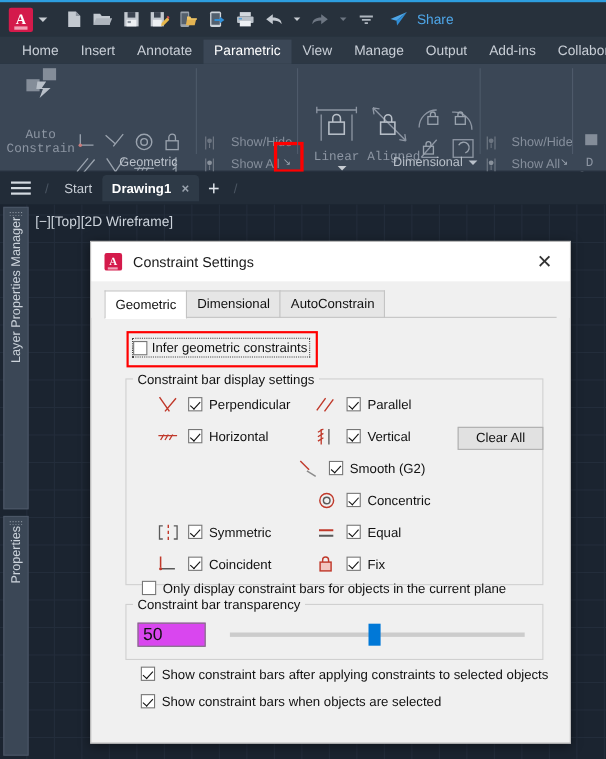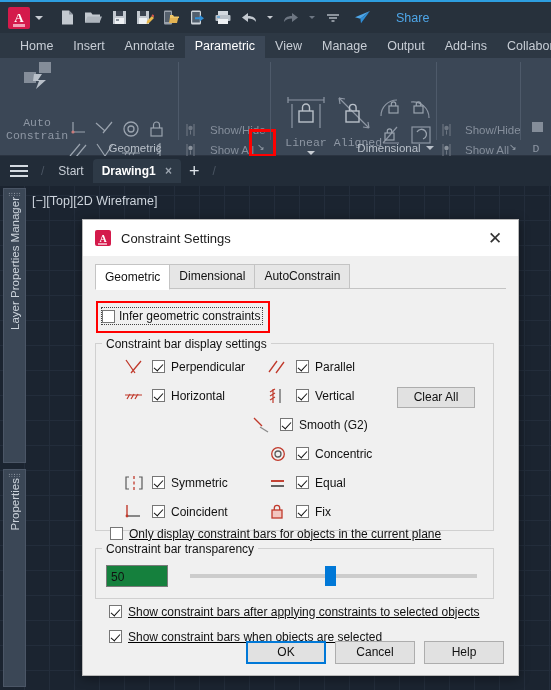--- a/index.html
+++ b/index.html
@@ -26,21 +26,21 @@
   }
   .alogo::after {
     content: ""; position: absolute; bottom: 2px; left: 5px;
     width: 12px; height: 3px; background: #f1a0b6;
   }
   .caret { width: 0; height: 0; border-left: 4px solid transparent;
     border-right: 4px solid transparent; border-top: 4px solid #c7ccd2; margin: 0 5px; }
   .caret.sm { border-left-width: 3px; border-right-width: 3px; border-top-width: 3px; }
   .qicon { width: 26px; height: 26px; display: flex; align-items: center;
     justify-content: center; position: relative; }
-  .share-txt { color: #4ea6e8; font-size: 12.5px; margin-left: 21px; }
+  .share-txt { color: #4ea6e8; font-size: 12.5px; margin-left: 4px; }
 
   
   .rtabs {
     position: absolute; left: 0; top: 33px; width: 551px; height: 25px;
     background: #2d3844; display: flex; align-items: flex-end;
     padding-left: 10px; font-size: 12.5px; color: #c8ced6;
   }
   .rtab { padding: 3px 10px 5px 10px; white-space: nowrap; }
   .rtab.active { background: #3b4756; color: #ffffff; }
 
@@ -128,23 +128,23 @@
 
   .tabrow { display: flex; padding: 8px 0 0 12px; background: #f0f0f0; position: relative; }
   .dtab { font-size: 12px; color: #111; padding: 4px 9px 5px 9px;
     border: 1px solid #c4c4c4; border-bottom: none; background: #e6e6e6;
     margin-right: -1px; }
   .dtab.active { background: #fff; border-bottom: 1px solid #fff;
     position: relative; z-index: 2; padding-top: 5px; margin-bottom: -1px; }
   .tabline { position: absolute; left: 12px; right: 12px; bottom: 0;
     border-bottom: 1px solid #c4c4c4; }
 
-  .dbody { padding: 10px 24px 0 12px; }
-
-  .chk-row { display: flex; align-items: center; text-decoration: underline; }
+  .dbody { padding: 10px 24px 0 12px; margin-left: 19px; }
+
+  .chk-row { display: flex; align-items: center; }
   .cbox {
     width: 13px; height: 13px; border: 1px solid #767676; background: #fff;
     display: inline-flex; align-items: center; justify-content: center;
     flex: 0 0 13px; position: relative;
   }
   .cbox.on::after {
     content: ""; position: absolute; left: 3px; top: 1px;
     width: 4px; height: 8px; border: solid #111; border-width: 0 1.6px 1.6px 0;
     transform: rotate(42deg);
   }
@@ -163,22 +163,22 @@
   .gicon { width: 20px; height: 16px; margin-right: 8px; flex: 0 0 20px; }
 
   .sbtn {
     width: 78px; height: 21px; background: #e1e1e1; border: 1px solid #adadad;
     font-size: 12px; color: #111; display: flex; align-items: center;
     justify-content: center;
   }
 
   .slidebox { position: relative; display: flex; align-items: center;
     padding: 9px 10px 11px 10px; }
-  .numin { width: 62px; height: 22px; border: 1px solid #7a7a7a; background: #15803d;
-    font-size: 12px; color: #111; padding: 2px 4px; line-height: 18px; }
+  .numin { width: 62px; height: 22px; border: 1px solid #7a7a7a; background: #d946ef;
+    font-size: 16px; color: #111; padding: 2px 4px; line-height: 18px; }
   .track { flex: 1; height: 4px; background: #cccccc; margin-left: 22px; margin-right: 6px;
     position: relative; }
   .thumb { position: absolute; width: 11px; height: 20px; background: #0078d7; top: -8px; }
 
   .botchk { padding: 6px 0 0 14px; }
 
   .dbtns { position: absolute; left: 0; bottom: 0; width: 100%; height: 46px;
     display: flex; align-items: center; justify-content: flex-end;
     padding-right: 14px; gap: 9px; }
   .dbtn { width: 80px; height: 23px; background: #e1e1e1; border: 1px solid #adadad;
@@ -679,19 +679,14 @@
           <span class="cbox on"></span>
           <span class="chk-lbl">Show constraint bars after applying constraints to selected objects</span>
         </div>
         <div class="chk-row">
           <span class="cbox on"></span>
           <span class="chk-lbl">Show constraint bars when objects are selected</span>
         </div>
       </div>
     </div>
 
-    <div class="dbtns">
-      <div class="dbtn primary">OK</div>
-      <div class="dbtn">Cancel</div>
-      <div class="dbtn">Help</div>
-    </div>
   </div>
 </div>
 
 </body></html>

